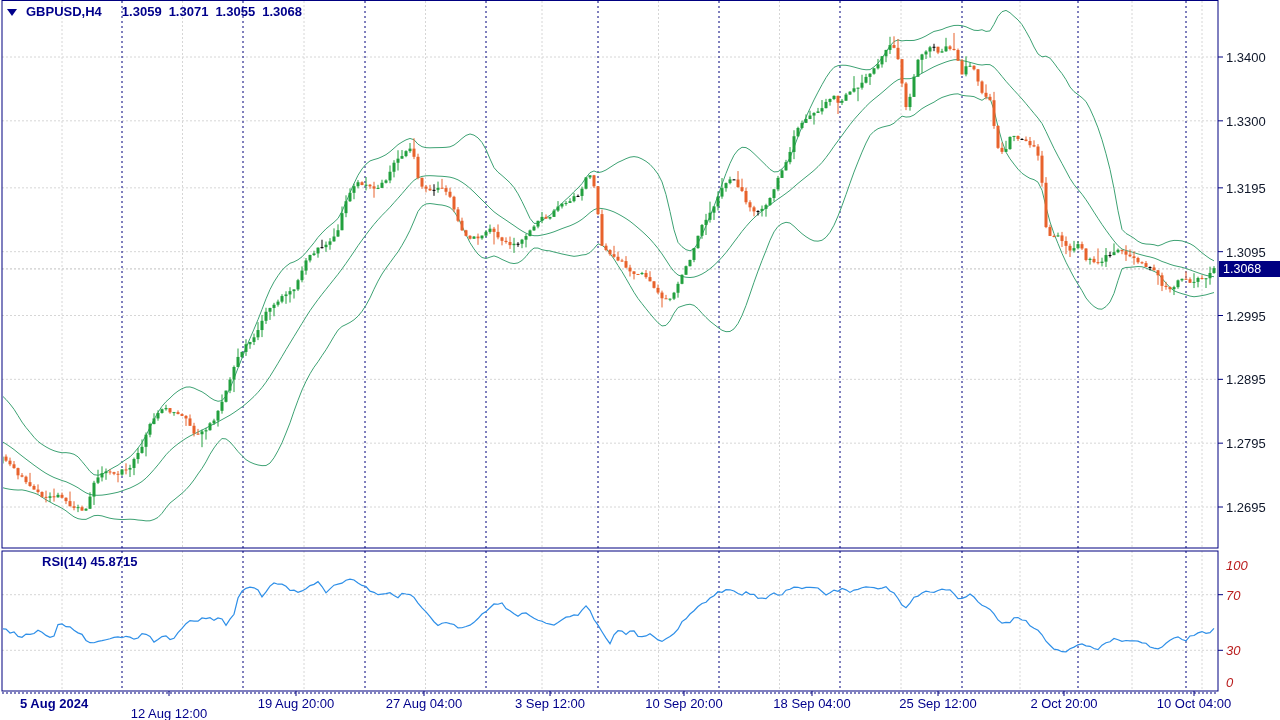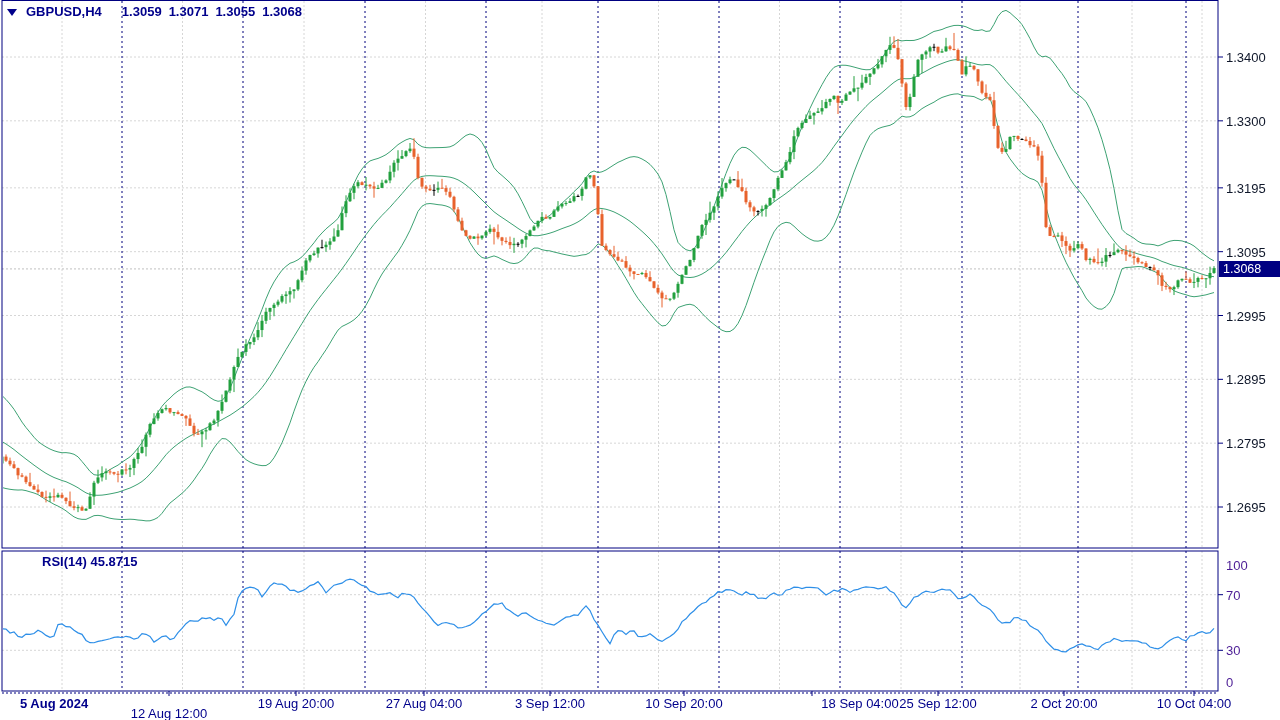--- a/index.html
+++ b/index.html
@@ -9,21 +9,21 @@
   .title-bar{position:absolute;left:7px;top:4px;display:flex;align-items:center;
              font-size:13px;font-weight:700;color:#00008B;white-space:pre;}
   .tri{width:0;height:0;border-left:5px solid transparent;border-right:5px solid transparent;
        border-top:7px solid #00008B;margin-right:9px;margin-top:2px;}
   .ohlc{margin-left:20px;}
   .ohlc+.ohlc{margin-left:7px;}
   .rsi-caption{position:absolute;left:6px;top:554px;font-size:13px;font-weight:700;color:#00008B;white-space:pre;padding-left:36px;}
   .price-label{position:absolute;left:1226px;transform:translateY(-50%);
                font-size:13px;color:#0f172a;white-space:nowrap;}
   .rsi-level-label{position:absolute;left:1226px;transform:translateY(-50%);
-               font-size:13px;color:#4c1d95;}
+               font-size:13px;color:#b91c1c;font-style:italic;}
   .time-label{position:absolute;top:696px;transform:translateX(-50%);
               font-size:13px;color:#00008B;white-space:nowrap;}
   .time-label.first{transform:none;}
   .price-badge{position:absolute;left:1219px;width:58px;height:16px;background:#000082;
                color:#ffffff;font-size:12.5px;line-height:16px;padding-left:4px;}
 </style>
 </head>
 <body>
 
 <div class="chart-window">
@@ -1373,20 +1373,20 @@
       <div class="rsi-level-label" style="top: 650.3px;">30</div>
       <div class="rsi-level-label" style="top: 682px;">0</div>
     </div>
   <div id="time-axis">
       <div class="time-label first" style="left: 20px; font-weight: bold;">5 Aug 2024</div>
       <div class="time-label" style="left: 169px; margin-top: 10px;">12 Aug 12:00</div>
       <div class="time-label" style="left: 296px;">19 Aug 20:00</div>
       <div class="time-label" style="left: 424px;">27 Aug 04:00</div>
       <div class="time-label" style="left: 550px;">3 Sep 12:00</div>
       <div class="time-label" style="left: 684px;">10 Sep 20:00</div>
-      <div class="time-label" style="left: 860px; text-align: right;">18 Sep 04:00</div>
+      <div class="time-label" style="left: 812px; text-align: right;">18 Sep 04:00</div>
       <div class="time-label" style="left: 938px;">25 Sep 12:00</div>
       <div class="time-label" style="left: 1064px;">2 Oct 20:00</div>
       <div class="time-label" style="left: 1194px;">10 Oct 04:00</div>
     </div>
 
   <div class="price-badge" id="price-badge" style="top: 260.915px;">1.3068</div>
 </div>
 
 </body></html>

